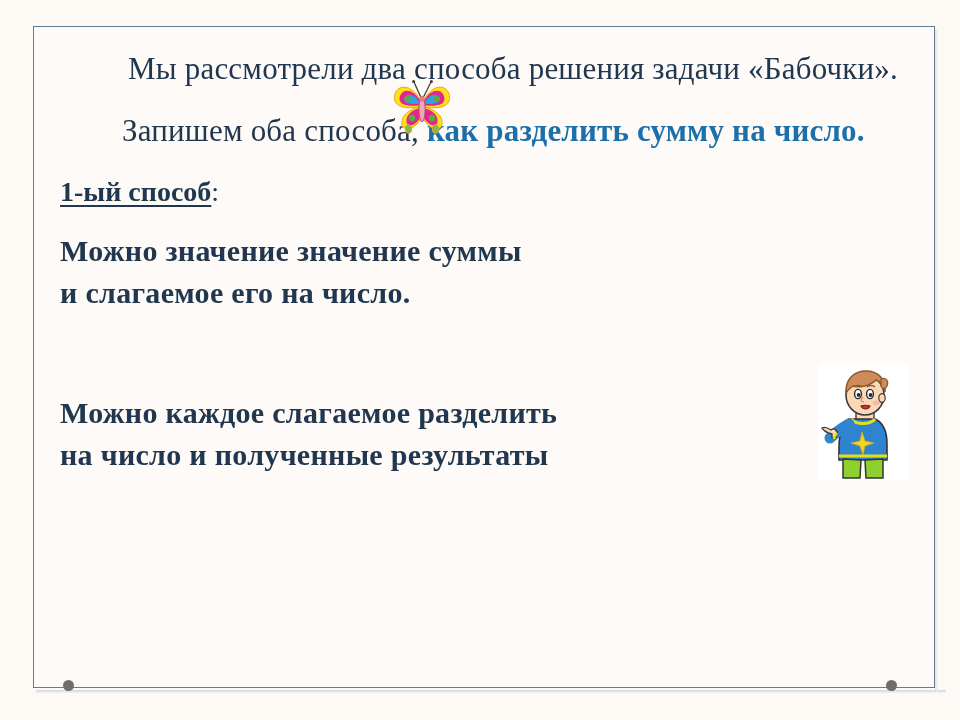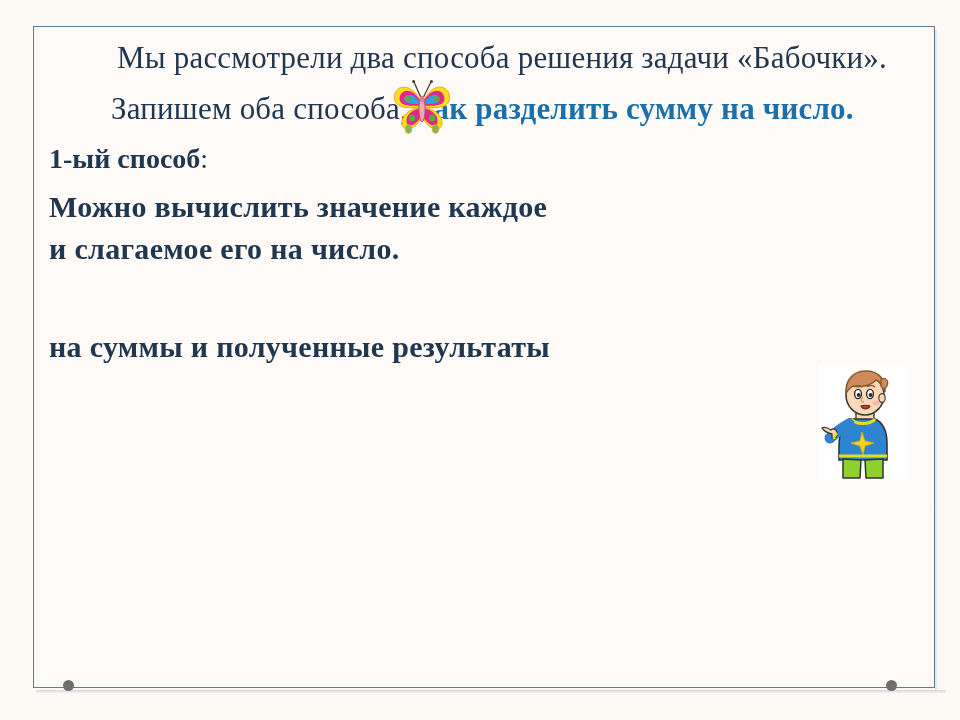--- a/index.html
+++ b/index.html
@@ -56,21 +56,21 @@
 
   
   #content {
     position: absolute;
     left: 44px;
     top: 30px;
     width: 880px;
   }
 
   p.para {
-    margin: 5px;
+    margin: 16px;
     padding: 0;
     color: #21374f;
   }
 
   
   .just {
     text-align: justify;
     text-align-last: left;
     font-size: 31px;
     line-height: 46px;
@@ -85,20 +85,21 @@
   }
 
   .method-head {
     font-size: 28px;
     line-height: 44px;
     font-weight: bold;
     color: #1f3550;
     margin-top: 14px;
   }
   .method-head .u {
+    text-decoration: underline;
     text-decoration-thickness: 2px;
     text-underline-offset: 4px;
   }
   .method-head .colon {
     font-weight: normal;
     text-decoration: none;
   }
 
   .red-block {
     color: #b81c20;
@@ -155,29 +156,30 @@
 
   <div id="content">
 
     <p class="para just p1">Мы рассмотрели два способа решения задачи «Бабочки».</p>
 
     <p class="para just p2"><span>Запишем оба способа, </span><span class="blue">как разделить сумму на число.</span></p>
 
     <p class="para method-head"><span class="u">1-ый способ</span><span class="colon">:</span></p>
 
     <p class="para red-block">
-      <span class="ln">Можно вычислить значение каждое</span>
+      <span class="ln">Можно значение значение суммы</span>
       <span class="ln">и слагаемое его на число.</span>
     </p>
 
     <div class="spacer-gap"></div>
 
 
     <p class="para red-block">
-      <span class="ln">на суммы и полученные результаты</span>
+      <span class="ln">Можно каждое слагаемое разделить</span>
+      <span class="ln">на число и полученные результаты</span>
     </p>
 
   </div>
 
   <svg id="butterfly" viewBox="0 0 64 62">
 
     <path d="M32 24 L24 6" stroke="#4a3a2a" stroke-width="1.3" fill="none"></path>
     <path d="M32 24 L41 6" stroke="#4a3a2a" stroke-width="1.3" fill="none"></path>
     <circle cx="23.6" cy="5.6" r="1.5" fill="#4a3a2a"></circle>
     <circle cx="41.4" cy="5.6" r="1.5" fill="#4a3a2a"></circle>

